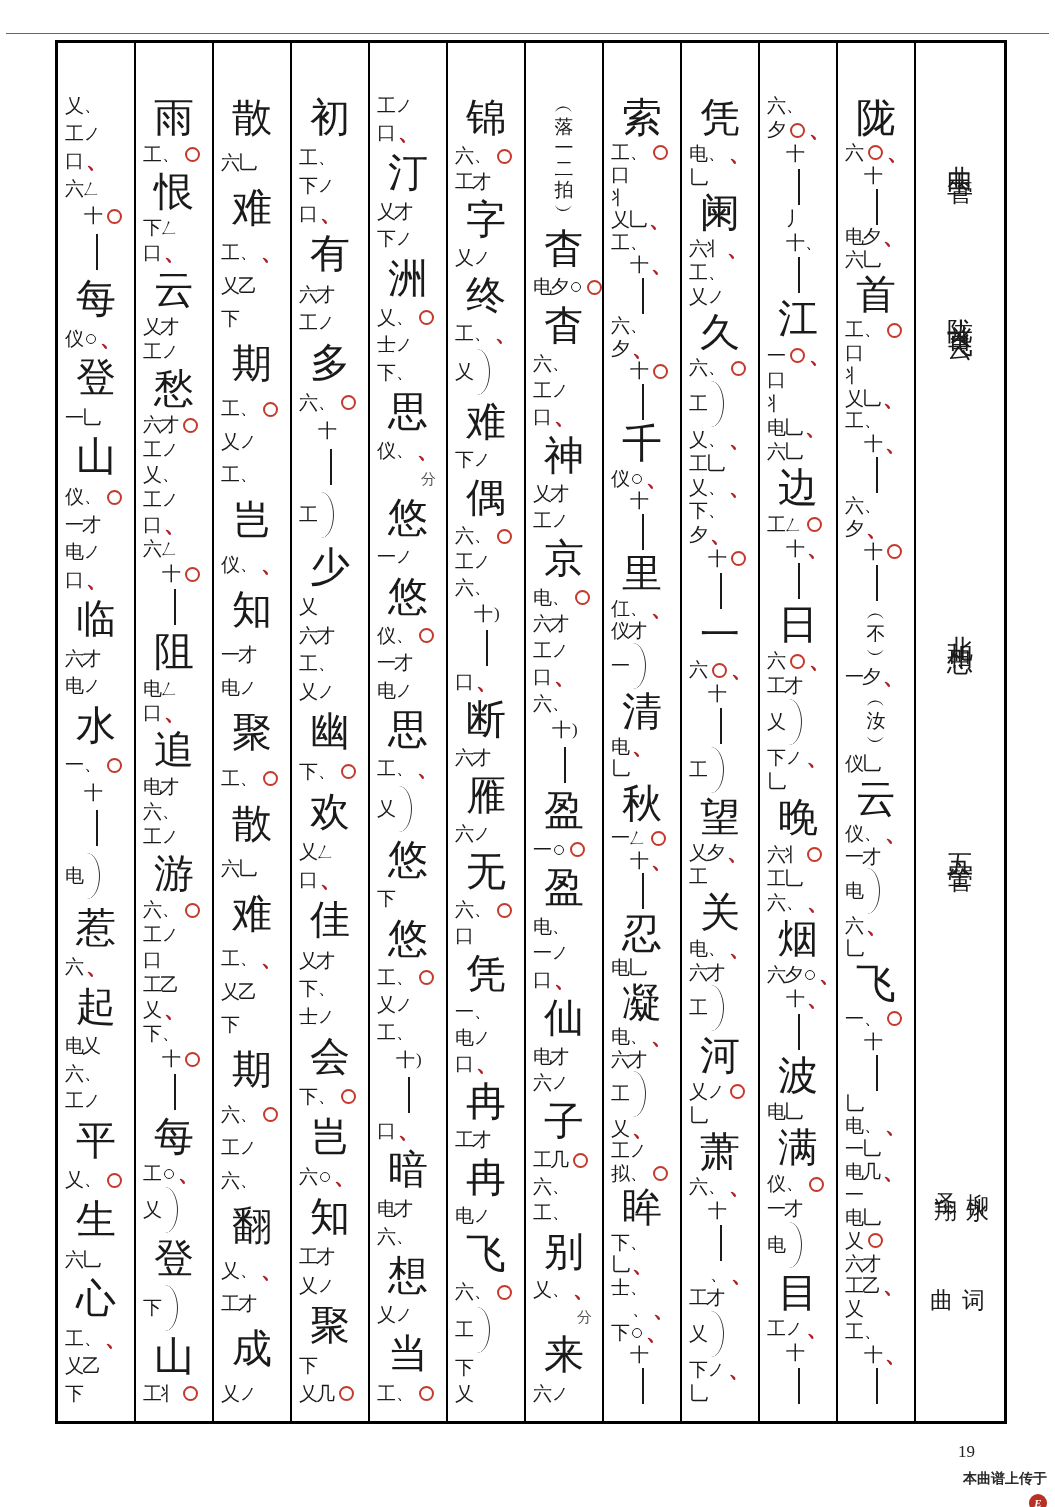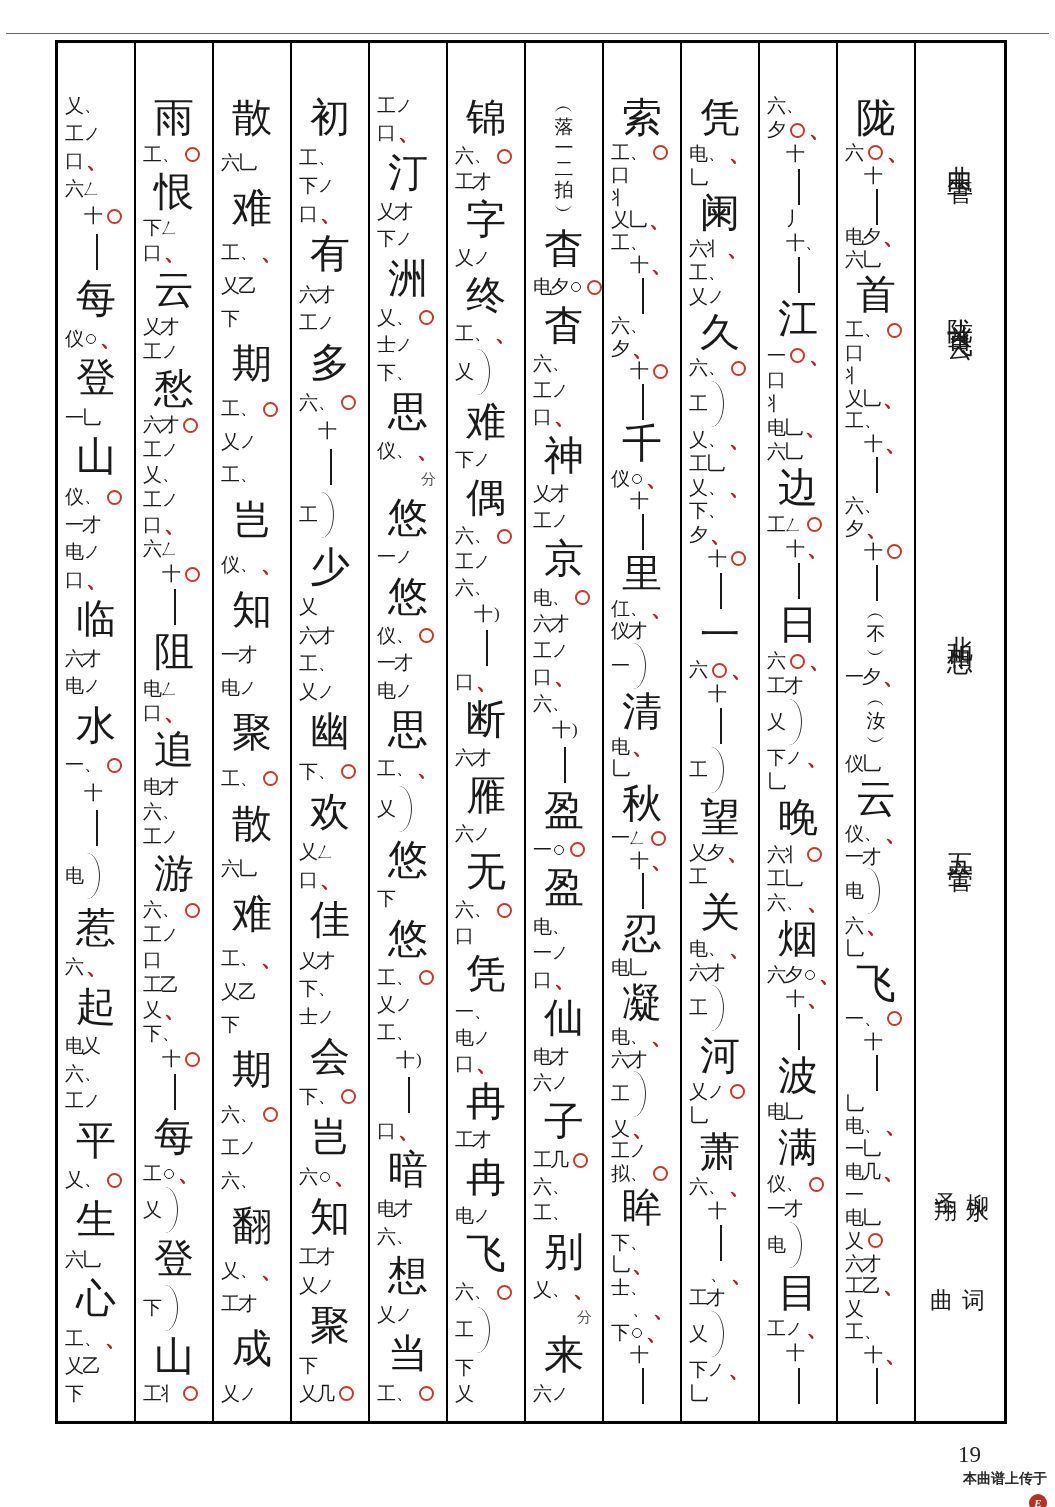--- a/index.html
+++ b/index.html
@@ -37,21 +37,21 @@
   .t-main{top:102px;}
   .t-sub{top:255px;}
   .t-note{top:572px;}
   .t-mode{top:790px;}
   .cred{position:absolute;font-size:23px;line-height:30px;writing-mode:vertical-rl;text-orientation:upright;letter-spacing:4px;}
   .cred.right{left:46px;}
   .cred.left{left:14px;}
   .role-right{position:absolute;left:46px;font-size:23px;}
   .role-left{position:absolute;left:14px;font-size:23px;}
   
-  .pagenum{position:absolute;left:958px;top:1442px;font-size:23px;color:#222;}
+  .pagenum{position:absolute;left:958px;top:1442px;font-size:17px;color:#222;}
   .watermark{position:absolute;right:8px;top:1470px;display:flex;align-items:flex-end;gap:6px;flex-direction:column;}
   .wm-pre{font-size:14px;font-weight:bold;color:#2b2b2b;font-family:"Liberation Sans","DejaVu Sans",sans-serif;}
   .wm-logo{width:18px;height:18px;border-radius:50%;background:#b73125;color:#fff;font-size:11px;font-weight:bold;
            display:flex;align-items:center;justify-content:center;font-style:italic;flex:none;}
   .wm-site{font-size:18px;font-weight:bold;color:#9c3522;font-family:"Liberation Sans","DejaVu Sans",sans-serif;letter-spacing:1px;}
 </style>
 </head>
 <body>
 
 <div class="sheet">

